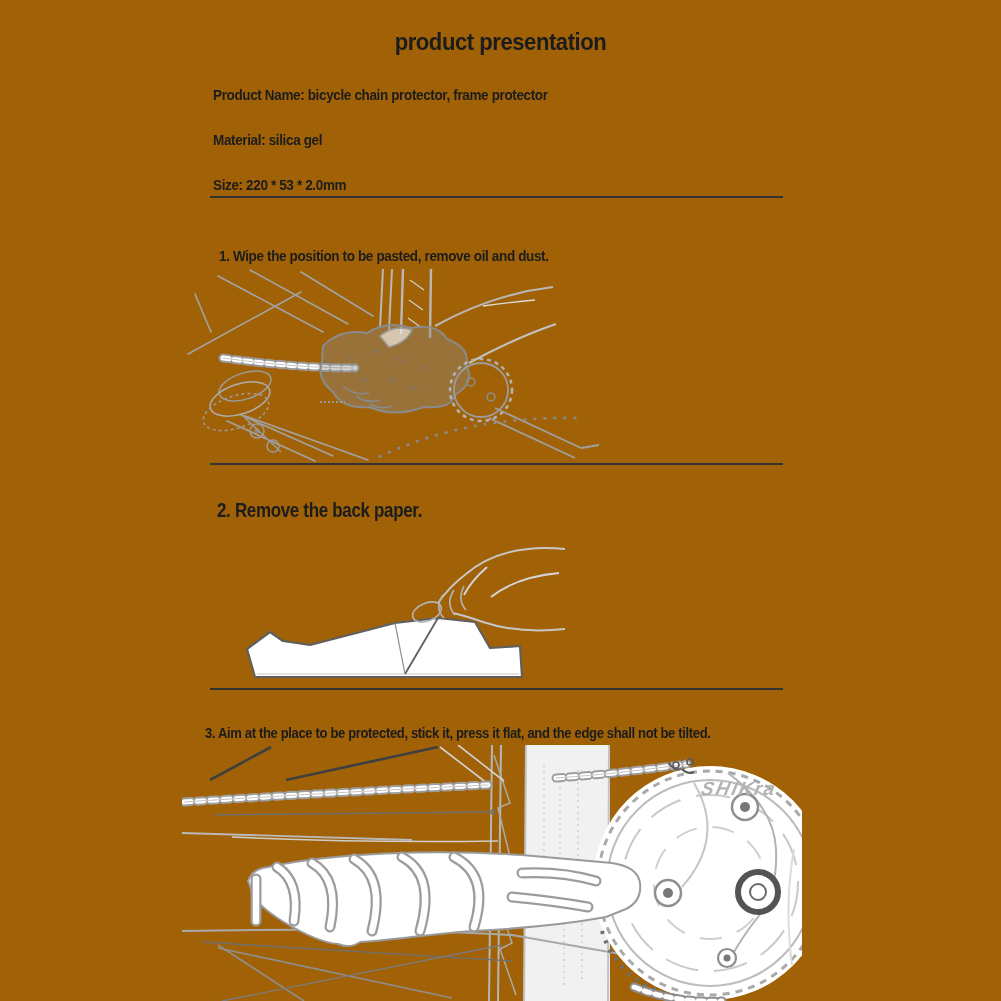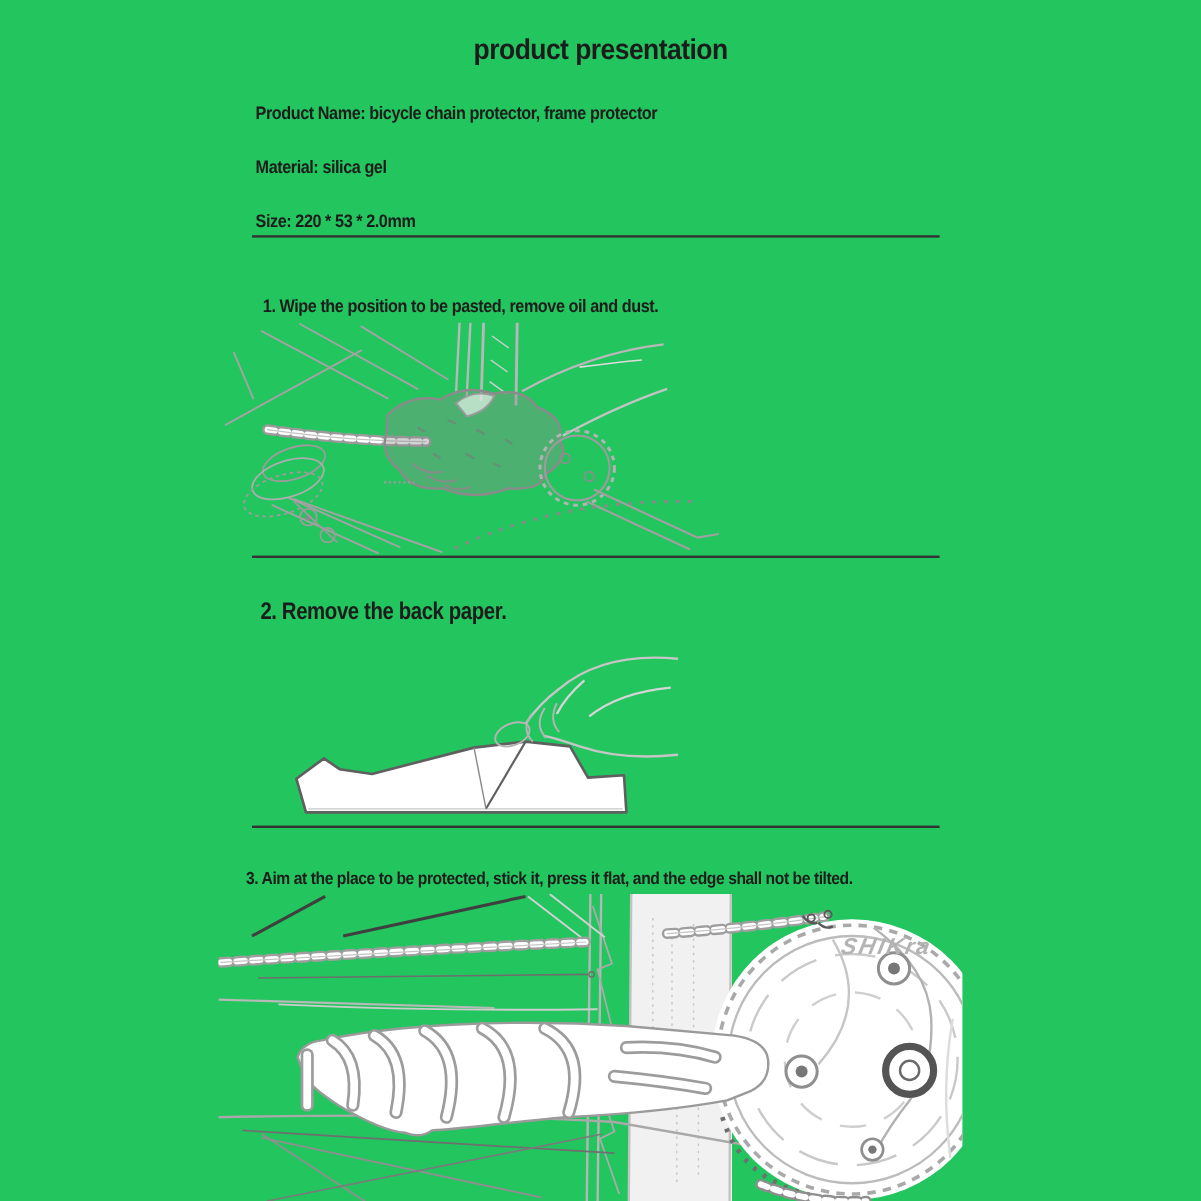--- a/index.html
+++ b/index.html
@@ -1,17 +1,17 @@
 <!DOCTYPE html>
 <html><head>
 <meta charset="utf-8">
 <style>
   html,body{margin:0;padding:0;background:#ffffff;}
   #page{
-    position:relative;width:1001px;height:1001px;background:#22c55e;overflow:hidden;
+    position:relative;width:1001px;height:1001px;background:#a16207;overflow:hidden;
     font-family:"Liberation Sans", sans-serif;color:#1c1c1c;
   }
   .abs{position:absolute;}
   .btext{
     font-weight:bold;white-space:nowrap;color:#1c1c1c;
     letter-spacing:-0.4px;transform:scaleX(0.9);transform-origin:0 50%;
   }
   .title{
     left:0;top:28px;width:1001px;text-align:center;
     font-weight:bold;font-size:24px;letter-spacing:-0.5px;

